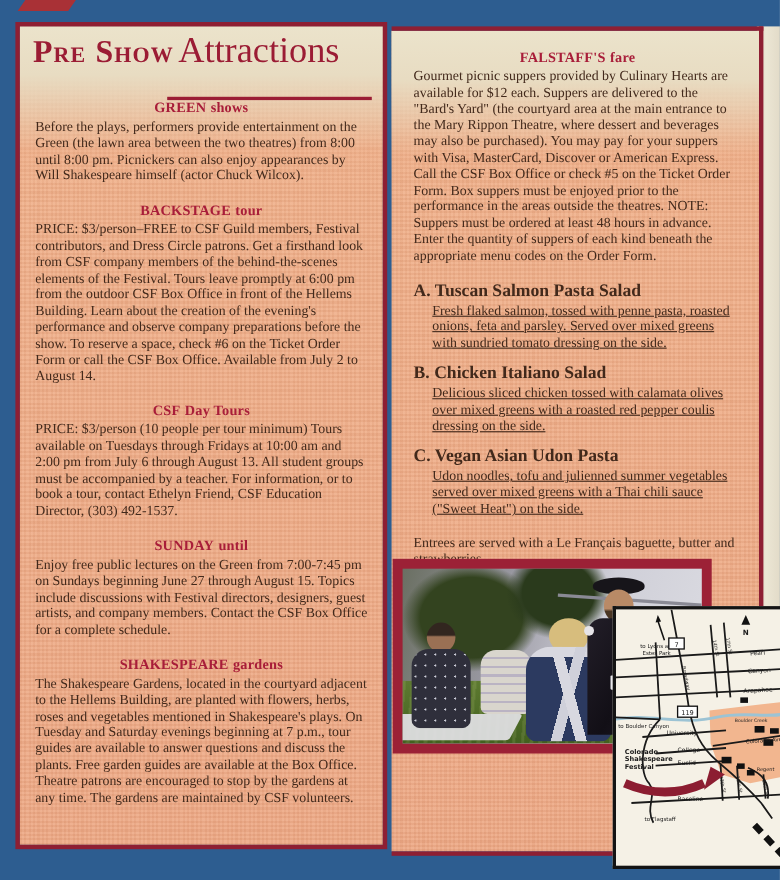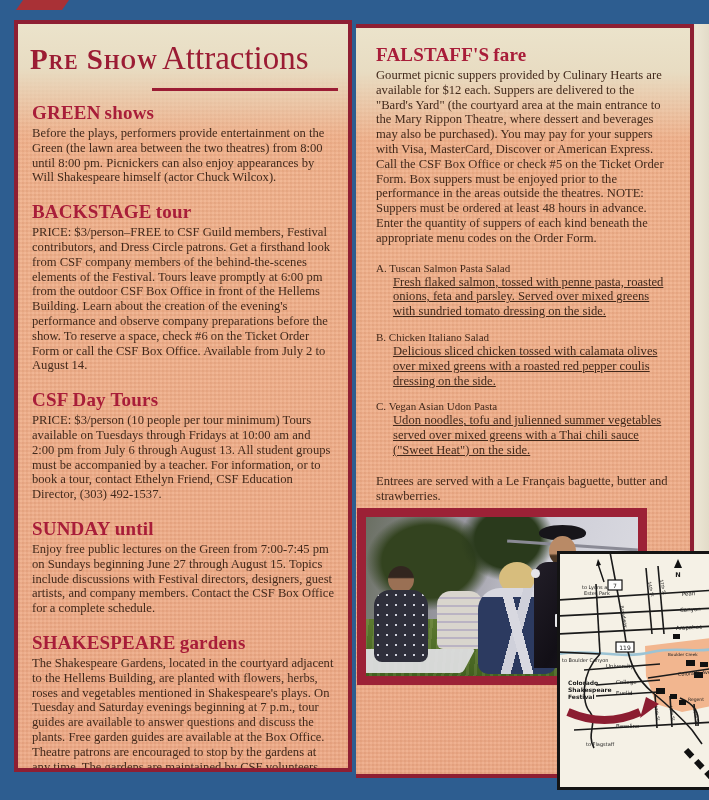--- a/index.html
+++ b/index.html
@@ -15,33 +15,33 @@
   .panel{position:absolute;box-sizing:border-box;overflow:hidden;
     background:
       linear-gradient(180deg,#ebe3cb 0px,#e8dcc2 44px,rgba(238,176,139,.25) 112px,rgba(239,174,137,0) 150px),
       repeating-linear-gradient(0deg,rgba(130,62,30,.05) 0 2px,rgba(255,242,230,.06) 2px 4px),
       repeating-linear-gradient(90deg,rgba(130,62,30,.04) 0 2px,rgba(255,246,236,.05) 2px 4px),
       linear-gradient(180deg,#f0b28c,#eda986);}
   .panel-left{left:14px;top:20px;width:338px;height:752px;border:4px solid #8e1f33;}
   .panel-right{left:356px;top:24px;width:338px;height:754px;
       border-top:4px solid #8e1f33;border-right:4px solid #8e1f33;border-bottom:4px solid #8e1f33;}
   
-  .title{position:relative;padding:16px 12px 0 12px;height:56px;}
+  .title{position:relative;padding:4px 12px 0 12px;height:56px;}
   .t1{font-variant:small-caps;font-size:29px;color:#9b1c34;letter-spacing:1px;font-weight:600;}
   .t2{font-size:33px;color:#9b1c34;font-weight:500;margin-left:4px;}
   .title-rule{position:absolute;left:134px;right:10px;top:64px;height:3px;background:#9b1c34;}
   
   .cols{padding:6px 14px 0 14px;}
   .panel-right .cols{padding:16px 16px 0 20px;}
   .sec{margin:0 0 16px 0;}
-  .sec-h{font-size:19px;font-weight:700;color:#a81d39;margin:0 0 2px 0;letter-spacing:.2px;}
+  .sec-h{font-size:13px;font-weight:700;color:#a81d39;margin:0 0 2px 0;letter-spacing:.2px;text-align:center;}
   .sec-h .rest{margin-left:4px;}
   .sec-b{font-size:12.6px;line-height:1.175;margin:0;}
   .menu-item{margin:12px 0 0 0;}
-  .mi-h{font-size:11px;font-weight:400;margin:0;}
+  .mi-h{font-size:16px;font-weight:700;margin:0;}
   .mi-d{font-size:12.6px;line-height:1.175;margin:1px 0 0 17px;text-decoration:underline;}
   .entrees{font-size:12.6px;line-height:1.175;margin:16px 0 0 0;}
   
   .photo{position:absolute;left:357px;top:508px;width:290px;height:177px;background:#9c2136;
          padding:9px;box-sizing:border-box;z-index:2;}
   .scene{position:relative;width:100%;height:100%;overflow:hidden;
          background:linear-gradient(105deg,#6a6f62 0%,#9b9aa4 34%,#cfcfd8 62%,#dcdce2 100%);}
   .tree{position:absolute;left:-8%;top:-14%;width:62%;height:84%;
         background:radial-gradient(closest-side,#33431f 55%,rgba(40,56,24,0) 74%);}
   .tree2{position:absolute;left:28%;top:-22%;width:48%;height:72%;

